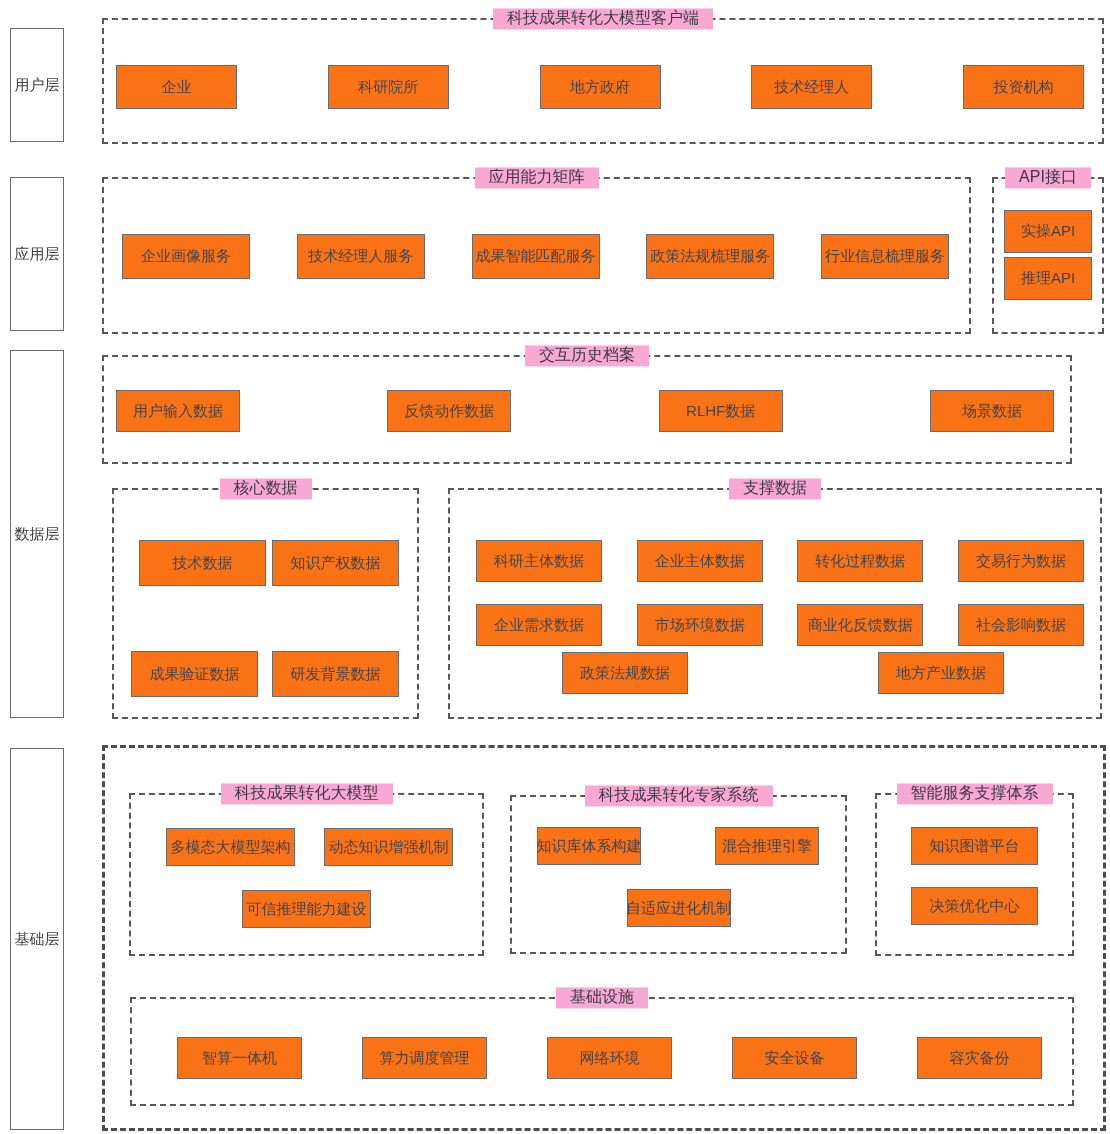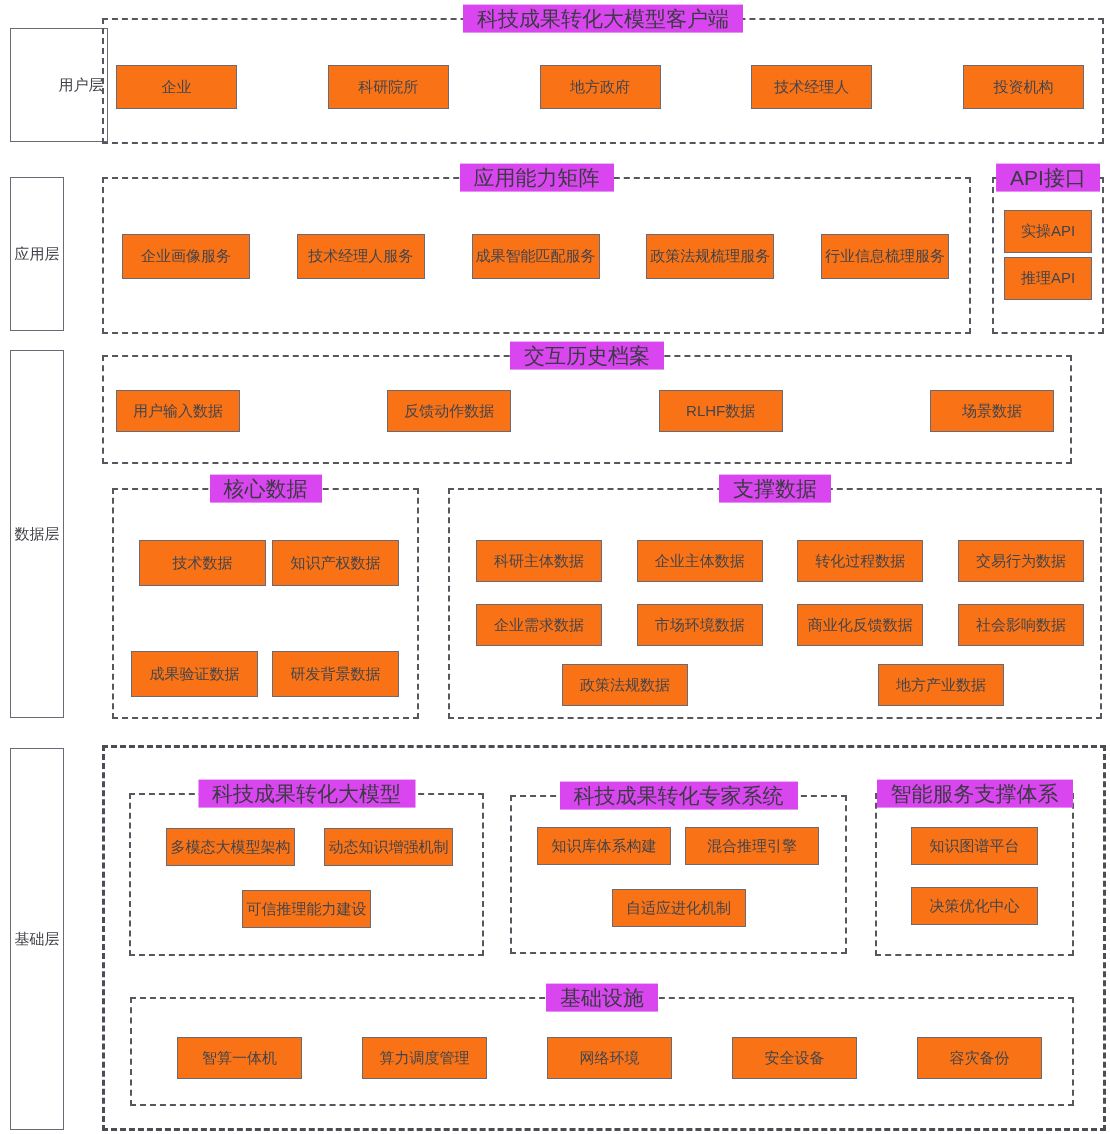--- a/index.html
+++ b/index.html
@@ -11,37 +11,37 @@
     color:#3f3f46;
   }
   
   .layer-label{
     position:absolute;left:10px;width:52px;
     border:1.5px solid #6a6a76;
     display:flex;align-items:center;justify-content:center;
     font-size:15px;color:#3f3f46;background:#fff;
     white-space:nowrap;
   }
-  #lbl-user{top:28px;height:112px;padding-left:44px;}
+  #lbl-user{top:28px;height:112px;}
   #lbl-app{top:177px;height:152px;}
   #lbl-data{top:350px;height:366px;}
   #lbl-base{top:748px;height:380px;}
 
   
   .dashed-box{
     position:absolute;
     border:2px dashed #56565e;
     background:transparent;
   }
   .ctitle{
     position:absolute;left:50%;top:0;
     transform:translate(-50%,-55%);
-    background:#d946ef;
+    background:#f9a8d4;
     padding:0 14px;
-    font-size:21px;color:#3a3a42;
+    font-size:16px;color:#3a3a42;
     white-space:nowrap;
   }
   
   .row{
     position:absolute;
     display:flex;justify-content:space-between;
   }
   .row.center{justify-content:center;gap:26px;}
   .node{
     box-sizing:border-box;
@@ -74,35 +74,35 @@
 
   #c-core{left:112px;top:488px;width:303px;height:227px;}
   #c-core .row{left:17px;right:18px;}
   #c-core .r1{top:50px;padding-left:8px;}
   #c-core .r2{top:161px;}
   #c-core .node{width:127px;height:46px;}
 
   #c-support{left:448px;top:488px;width:650px;height:227px;}
   #c-support .r1{top:50px;left:26px;right:16px;}
   #c-support .r2{top:114px;left:26px;right:16px;}
-  #c-support .r3{top:174px;left:112px;right:96px;}
+  #c-support .r3{top:162px;left:112px;right:96px;}
   #c-support .node{width:126px;height:42px;}
 
   
   #c-base{left:102px;top:745px;width:998px;height:380px;border-width:3px;border-color:#4c4c55;}
 
   #c-model{left:129px;top:793px;width:351px;height:159px;}
   #c-model .r1{top:33px;left:35px;right:29px;}
   #c-model .r2{top:95px;left:0;right:0;}
   #c-model .node{width:129px;height:38px;}
 
   #c-expert{left:510px;top:795px;width:333px;height:155px;}
   #c-expert .r1{top:30px;left:25px;right:26px;}
   #c-expert .r2{top:92px;left:0;right:0;}
-  #c-expert .node{width:134px;height:38px;}
+  #c-expert .node{width:104px;height:38px;}
 
   #c-intel{left:875px;top:793px;width:195px;height:159px;}
   #c-intel .r1{top:32px;left:0;right:0;}
   #c-intel .r2{top:92px;left:0;right:0;}
   #c-intel .node{width:127px;height:38px;}
 
   #c-infra{left:130px;top:997px;width:940px;height:105px;}
   #c-infra .row{top:38px;left:45px;right:30px;}
   #c-infra .node{width:125px;height:42px;}
 </style>

